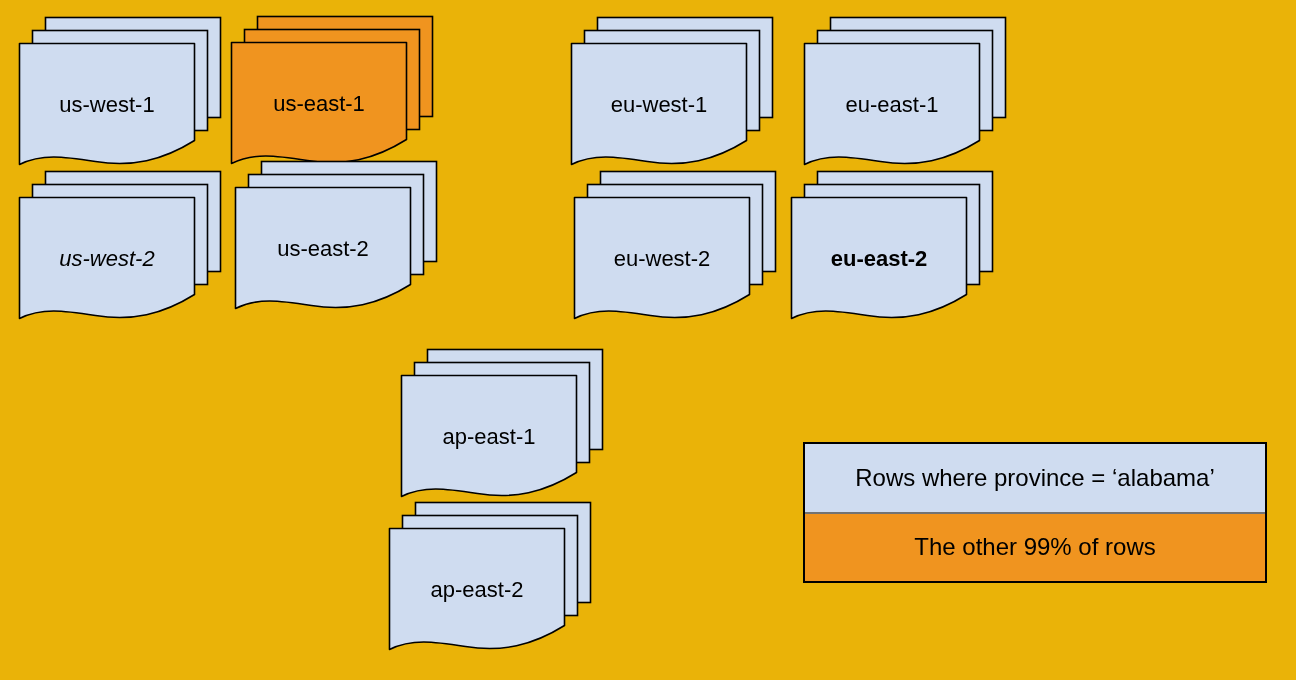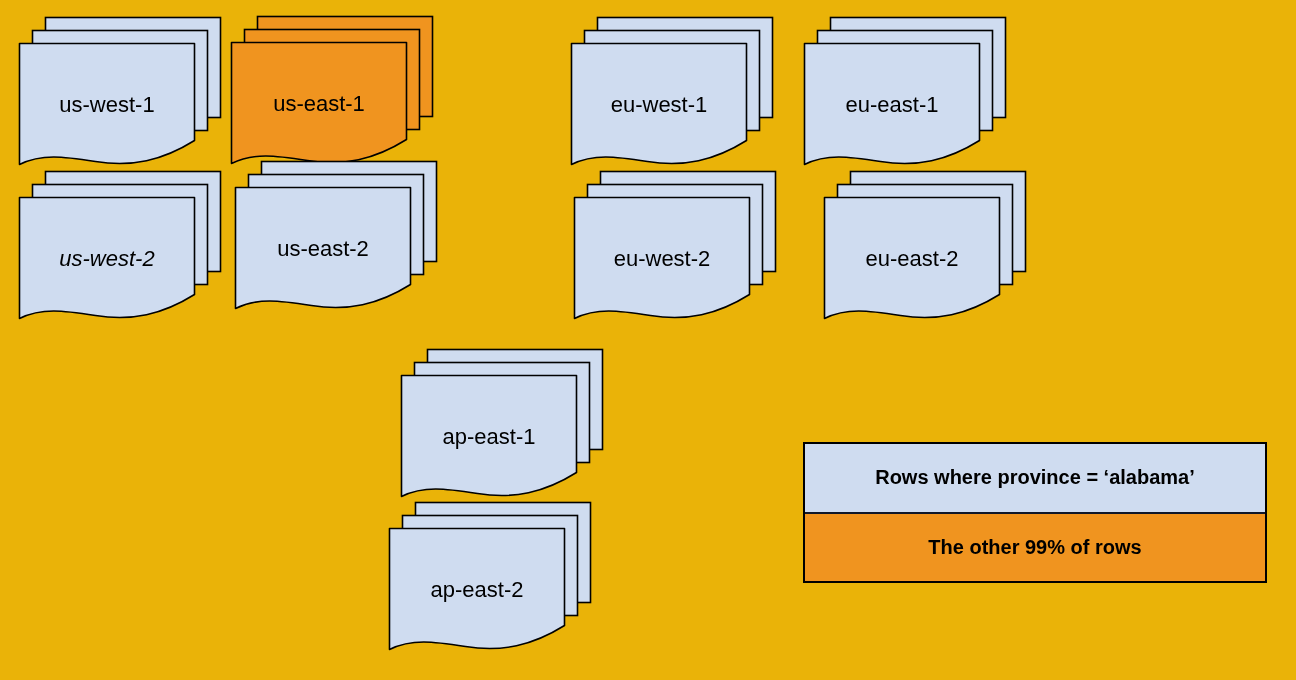--- a/index.html
+++ b/index.html
@@ -35,26 +35,25 @@
     display: flex;
     flex-direction: column;
     border: 2px solid #000000;
     box-sizing: border-box;
   }
   .legend-row {
     flex: 1;
     display: flex;
     align-items: center;
     justify-content: center;
-    font-size: 20px;
+    font-size: 24px;
     color: #000000;
-    font-weight: bold;
   }
   .legend-row + .legend-row {
-    border-top: 2px solid #0f172a;
+    border-top: 2px solid #737373;
   }
 </style>
 </head>
 <body>
 
 <div class="canvas">
   <div id="stacks">
   <div class="stack" style="left:18px;top:16px;">
     <svg viewBox="0 0 204 152">
       <rect x="27.5" y="1.5" width="175" height="100" fill="#cfdcf0" stroke="#000000" stroke-width="1.6"></rect>
@@ -104,21 +103,21 @@
     </svg>
   </div>
   <div class="stack" style="left:573px;top:170px;">
     <svg viewBox="0 0 204 152">
       <rect x="27.5" y="1.5" width="175" height="100" fill="#cfdcf0" stroke="#000000" stroke-width="1.6"></rect>
       <rect x="14.5" y="14.5" width="175" height="100" fill="#cfdcf0" stroke="#000000" stroke-width="1.6"></rect>
       <path d="M0,0 L175,0 L175,97 C143,117 112,124 76,118 C44,113 22,110 0,121 Z" transform="translate(1.5,27.5)" fill="#cfdcf0" stroke="#000000" stroke-width="1.6" stroke-linejoin="round"></path>
       <text x="89" y="96" fill="#000000">eu-west-2</text>
     </svg>
   </div>
-  <div class="stack" style="left:823px;top:170px;">
+  <div class="stack" style="left:790px;top:170px;font-weight:bold;">
     <svg viewBox="0 0 204 152">
       <rect x="27.5" y="1.5" width="175" height="100" fill="#cfdcf0" stroke="#000000" stroke-width="1.6"></rect>
       <rect x="14.5" y="14.5" width="175" height="100" fill="#cfdcf0" stroke="#000000" stroke-width="1.6"></rect>
       <path d="M0,0 L175,0 L175,97 C143,117 112,124 76,118 C44,113 22,110 0,121 Z" transform="translate(1.5,27.5)" fill="#cfdcf0" stroke="#000000" stroke-width="1.6" stroke-linejoin="round"></path>
       <text x="89" y="96" fill="#000000">eu-east-2</text>
     </svg>
   </div>
   <div class="stack" style="left:400px;top:348px;border-radius:24px;">
     <svg viewBox="0 0 204 152">
       <rect x="27.5" y="1.5" width="175" height="100" fill="#cfdcf0" stroke="#000000" stroke-width="1.6"></rect>

